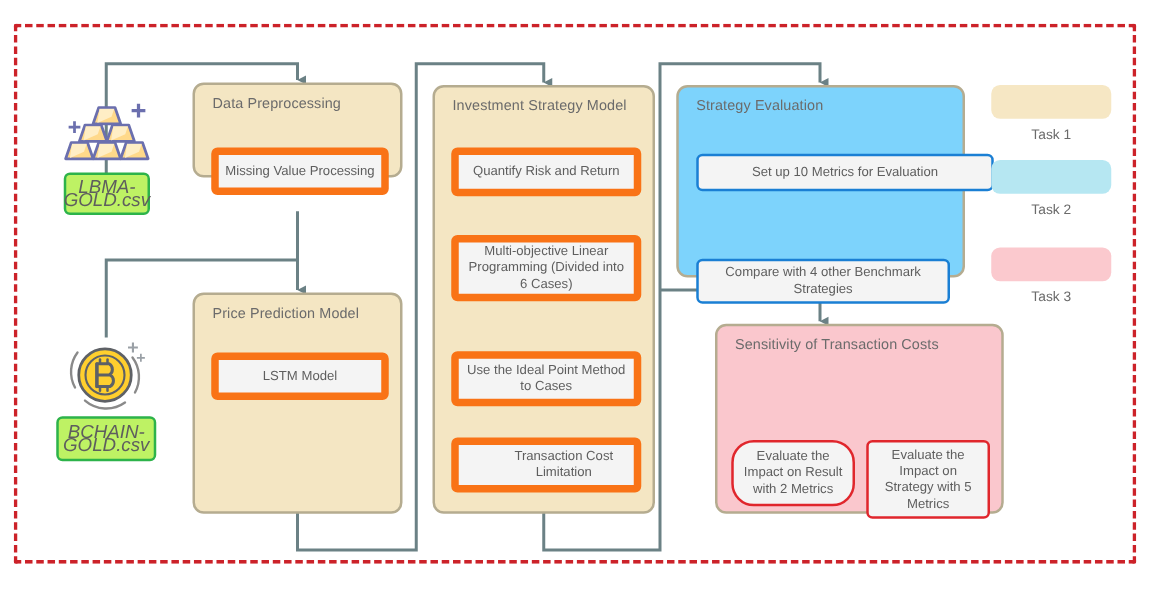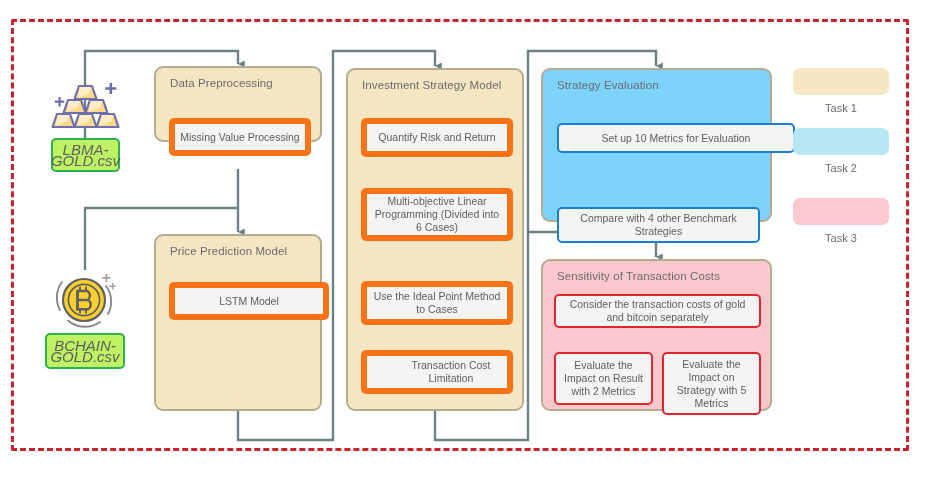--- a/index.html
+++ b/index.html
@@ -168,41 +168,40 @@
     <span>GOLD.csv</span>
   </div>
 
   <div class="group g-beige" style="left:154px;top:66px;width:168px;height:76px;">
     <div class="group-title">Data Preprocessing</div>
     <div class="step s-amber" style="left:13px;top:50px;width:142px;height:38px;">Missing Value Processing</div>
   </div>
 
   <div class="group g-beige" style="left:154px;top:234px;width:168px;height:177px;">
     <div class="group-title">Price Prediction Model</div>
-    <div class="step s-amber" style="left:13px;top:46px;width:160px;height:38px;">LSTM Model</div>
+    <div class="step s-amber" style="left:13px;top:46px;width:142px;height:38px;">LSTM Model</div>
   </div>
 
   <div class="group g-beige" style="left:346px;top:68px;width:178px;height:343px;">
     <div class="group-title">Investment Strategy Model</div>
     <div class="step s-amber" style="left:13px;top:48px;width:152px;height:39px;">Quantify Risk and Return</div>
     <div class="step s-amber" style="left:13px;top:118px;width:152px;height:53px;">Multi-objective Linear Programming (Divided into 6 Cases)</div>
     <div class="step s-amber" style="left:13px;top:211px;width:152px;height:44px;">Use the Ideal Point Method to Cases</div>
     <div class="step s-amber" style="left:13px;top:280px;width:152px;height:44px;padding-left:32px;">Transaction Cost Limitation</div>
   </div>
 
   <div class="group g-cyan" style="left:541px;top:68px;width:231px;height:154px;">
     <div class="group-title">Strategy Evaluation</div>
     <div class="step s-blue" style="left:14px;top:53px;width:238px;height:30px;">Set up 10 Metrics for Evaluation</div>
     <div class="step s-blue" style="left:14px;top:105px;width:203px;height:36px;margin-top:32px;">Compare with 4 other Benchmark Strategies</div>
   </div>
 
-  <div class="group g-pink" style="left:541px;top:259px;width:231px;height:152px;">
+  <div class="group g-pink" style="left:572px;top:259px;width:231px;height:152px;">
     <div class="group-title">Sensitivity of Transaction Costs</div>
-    <div class="step s-red" style="left:11px;top:33px;width:207px;height:34px;">Consider the transaction costs of gold and bitcoin separately</div>
-    <div class="step s-red" style="left:11px;top:91px;width:99px;height:53px;">Evaluate the Impact on Result with 2 Metrics</div>
+    <div class="step s-red" style="left:11px;top:91px;width:99px;height:53px;border-radius:18px;">Evaluate the Impact on Result with 2 Metrics</div>
     <div class="step s-red" style="left:119px;top:91px;width:99px;height:63px;">Evaluate the Impact on Strategy with 5 Metrics</div>
   </div>
 
   <div class="legend-swatch" style="left:793px;top:68px;background:#f6e7c4;"></div>
   <div class="legend-label" style="left:793px;top:102px;">Task 1</div>
 
   <div class="legend-swatch" style="left:793px;top:128px;background:#b6e7f2;"></div>
   <div class="legend-label" style="left:793px;top:162px;">Task 2</div>
 
   <div class="legend-swatch" style="left:793px;top:198px;background:#fbc9ce;"></div>

